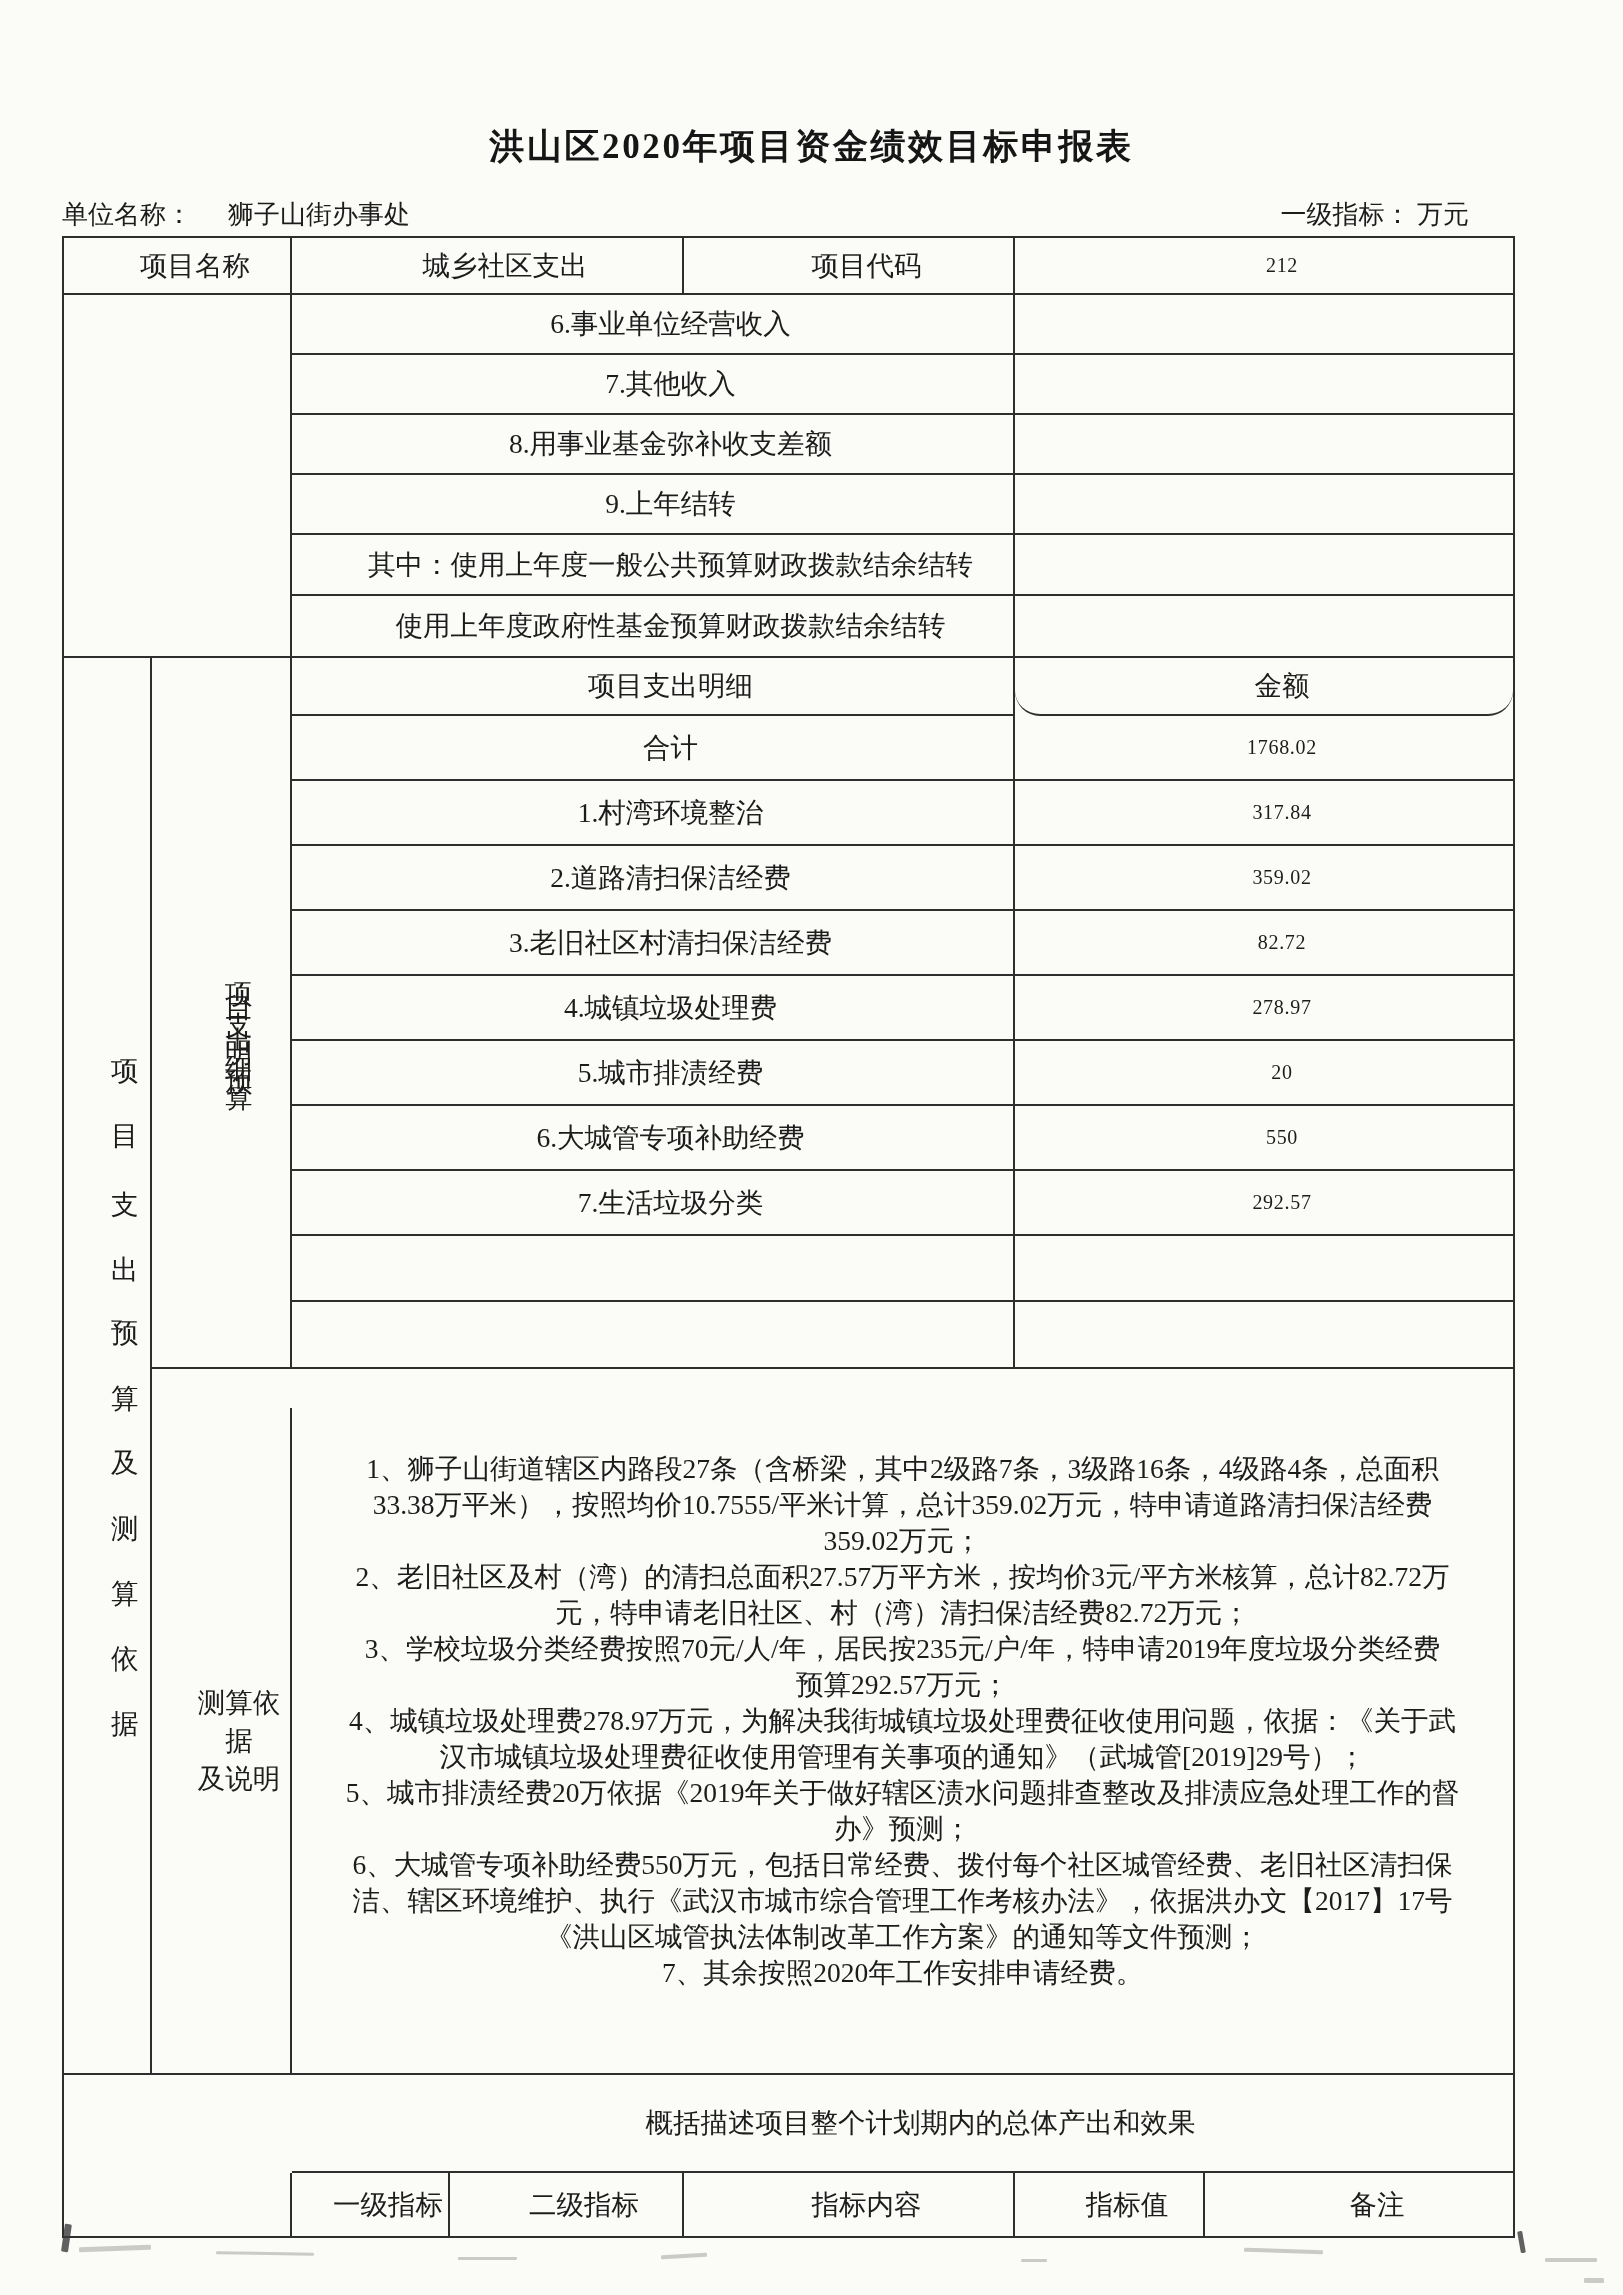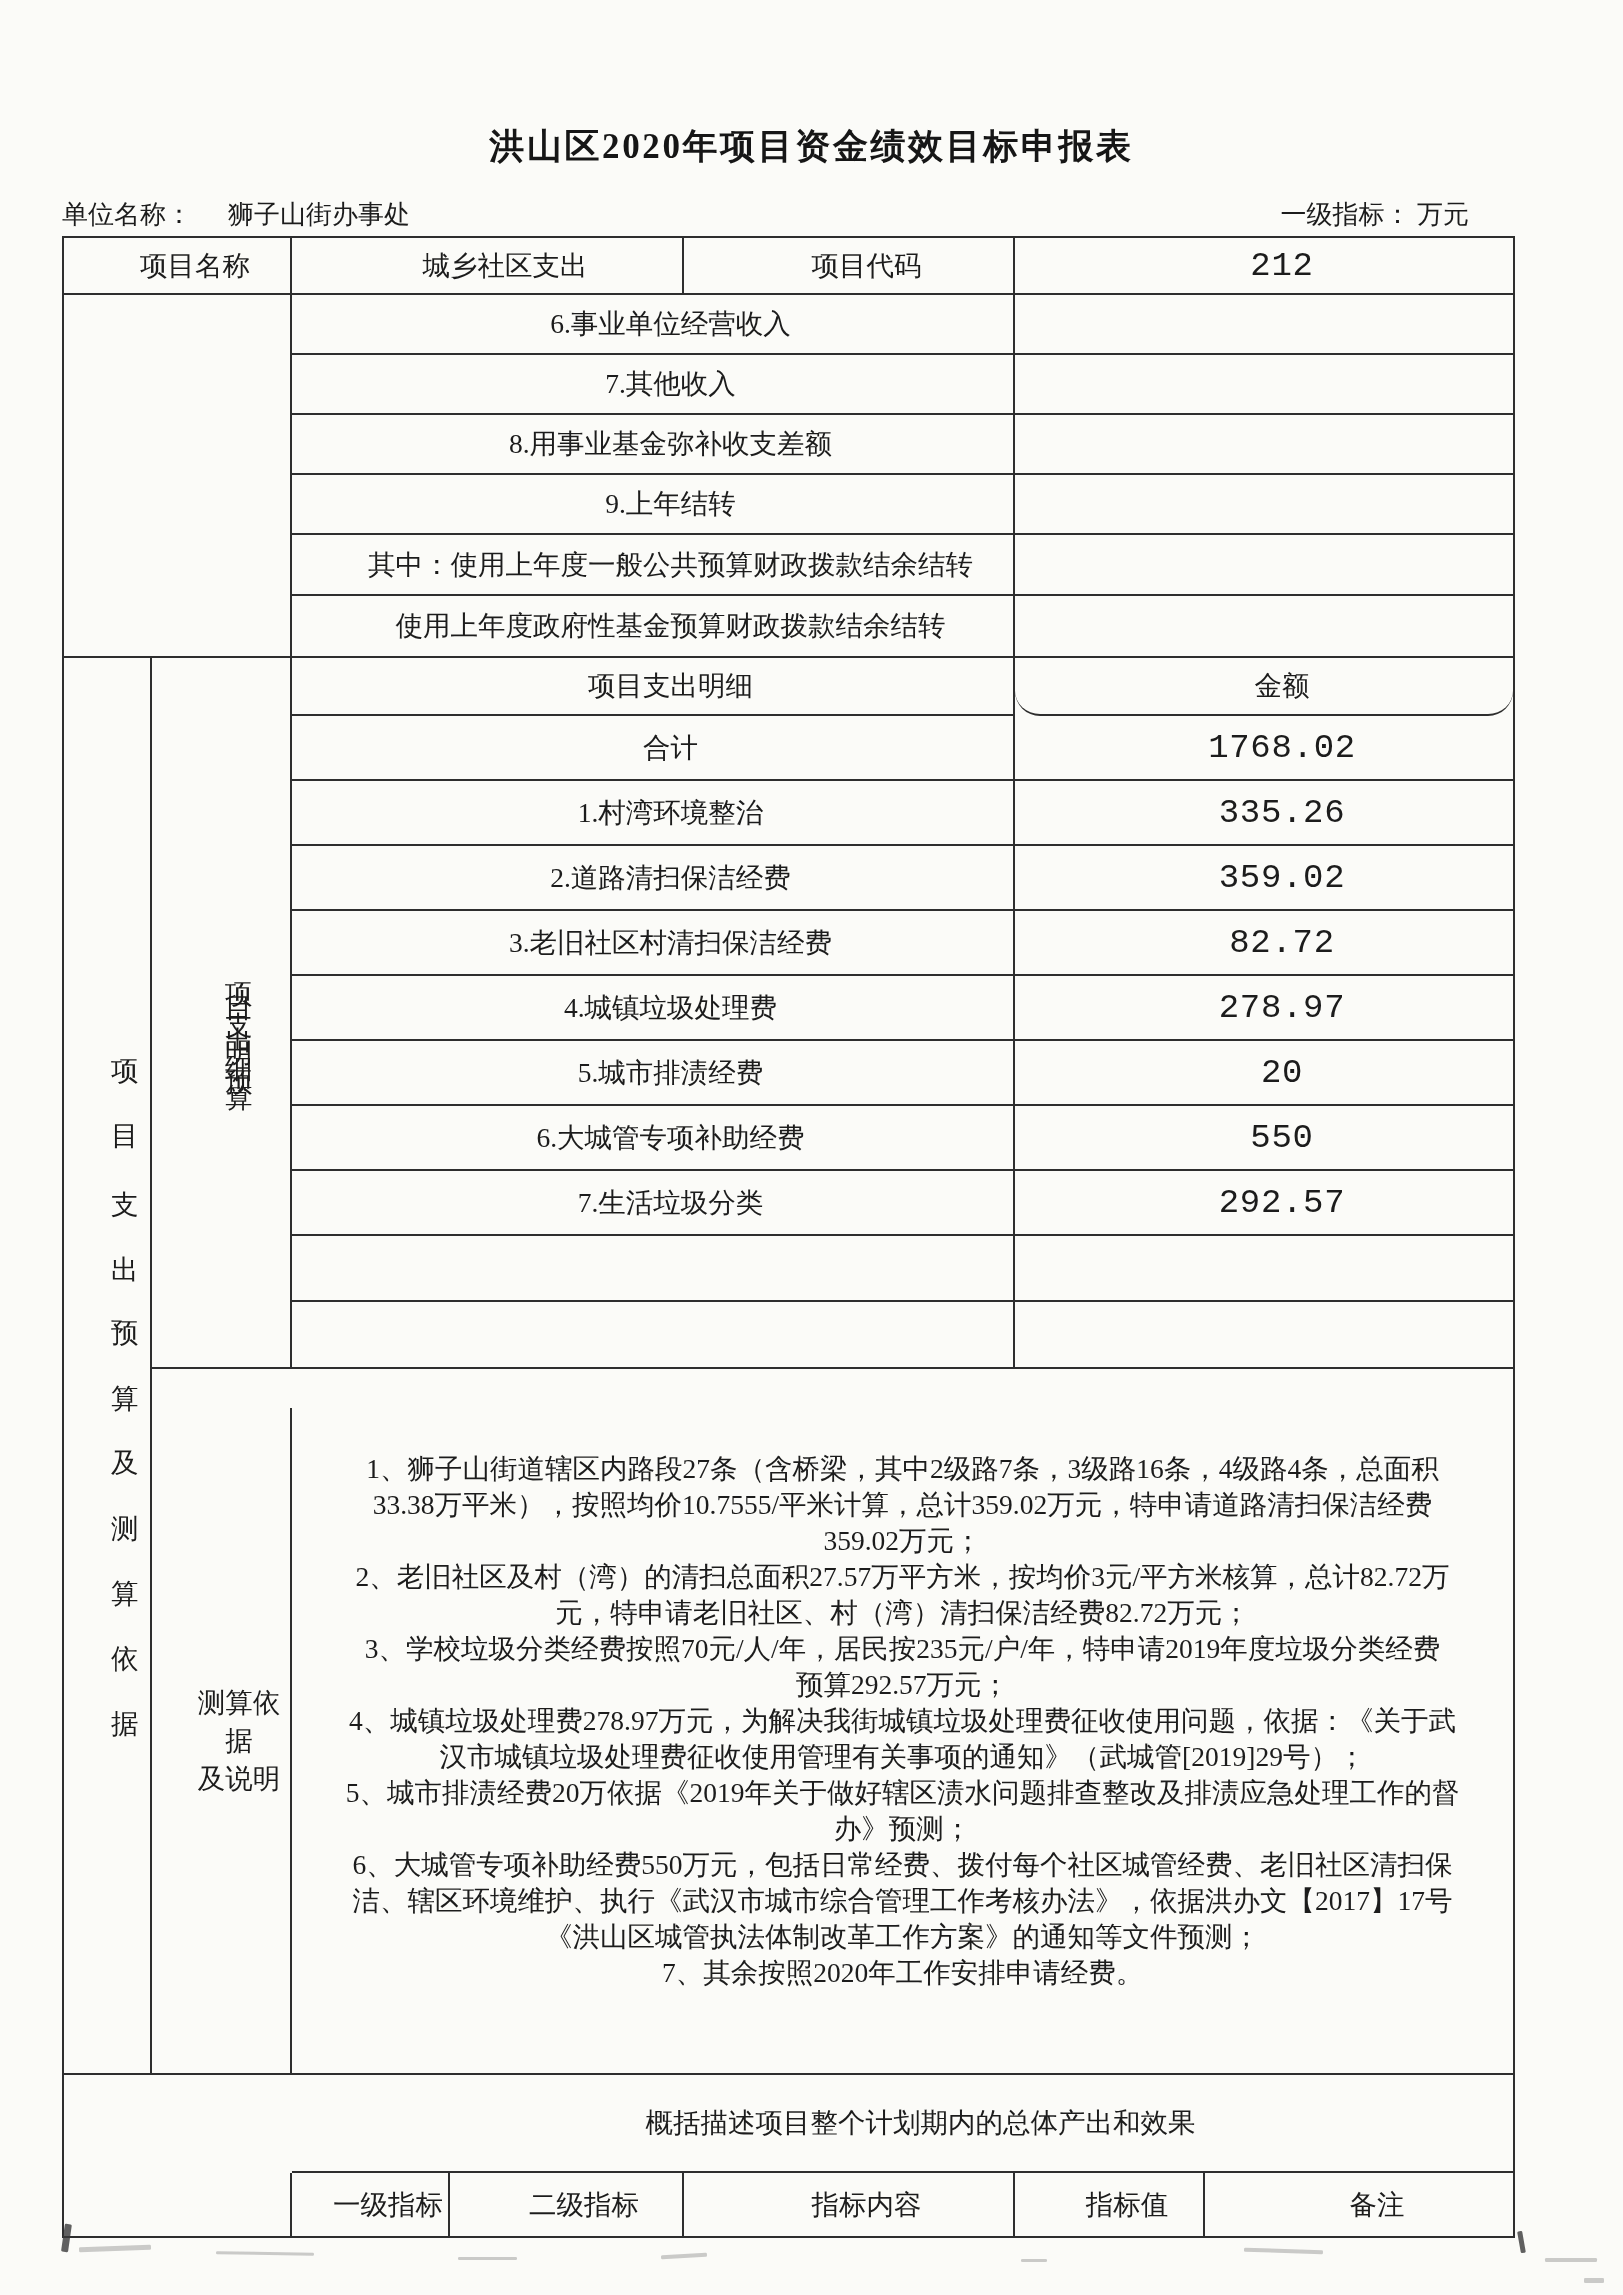--- a/index.html
+++ b/index.html
@@ -39,21 +39,21 @@
     border-bottom:2px solid #2e2e2e;
     display:flex;align-items:center;justify-content:center;
     font-size:27.5px;
     text-align:center;
     box-sizing:border-box;
     overflow:hidden;
     padding-left:36px;
   }
   .no-r{border-right:none;}
   .no-b{border-bottom:none;}
-  .amount{font-size:34px;letter-spacing:0.7px;font-family:Liberation Mono, monospace;}
+  .amount{font-size:20px;letter-spacing:0.7px;}
   .v-label{
     writing-mode:vertical-rl;text-orientation:upright;
     letter-spacing:65px;font-size:27.5px;line-height:1;
     padding-top:59px;
   }
   .v-label-sm{
     writing-mode:vertical-rl;text-orientation:upright;
     letter-spacing:14.4px;font-size:27.5px;line-height:1;
     padding-top:13px;
   }
@@ -114,21 +114,21 @@
   <div class="cell v-label" style="grid-column:1/2;grid-row:8/20;">项目支出预算及测算依据</div>
   <div class="cell v-label-sm" style="grid-column:2/3;grid-row:8/19;">项目支出明细预算</div>
 
   <div class="cell" style="grid-column:3/6;grid-row:8;">项目支出明细</div>
   <div class="cell no-r" style="grid-column:6/8;grid-row:8;border-radius:25px;">金额</div>
 
   <div class="cell" style="grid-column:3/6;grid-row:9;">合计</div>
   <div class="cell no-r amount" style="grid-column:6/8;grid-row:9;">1768.02</div>
 
   <div class="cell" style="grid-column:3/6;grid-row:10;">1.村湾环境整治</div>
-  <div class="cell no-r amount" style="grid-column:6/8;grid-row:10;">335.26</div>
+  <div class="cell no-r amount" style="grid-column:6/8;grid-row:10;">317.84</div>
 
   <div class="cell" style="grid-column:3/6;grid-row:11;">2.道路清扫保洁经费</div>
   <div class="cell no-r amount" style="grid-column:6/8;grid-row:11;">359.02</div>
 
   <div class="cell" style="grid-column:3/6;grid-row:12;">3.老旧社区村清扫保洁经费</div>
   <div class="cell no-r amount" style="grid-column:6/8;grid-row:12;">82.72</div>
 
   <div class="cell" style="grid-column:3/6;grid-row:13;">4.城镇垃圾处理费</div>
   <div class="cell no-r amount" style="grid-column:6/8;grid-row:13;">278.97</div>
 

